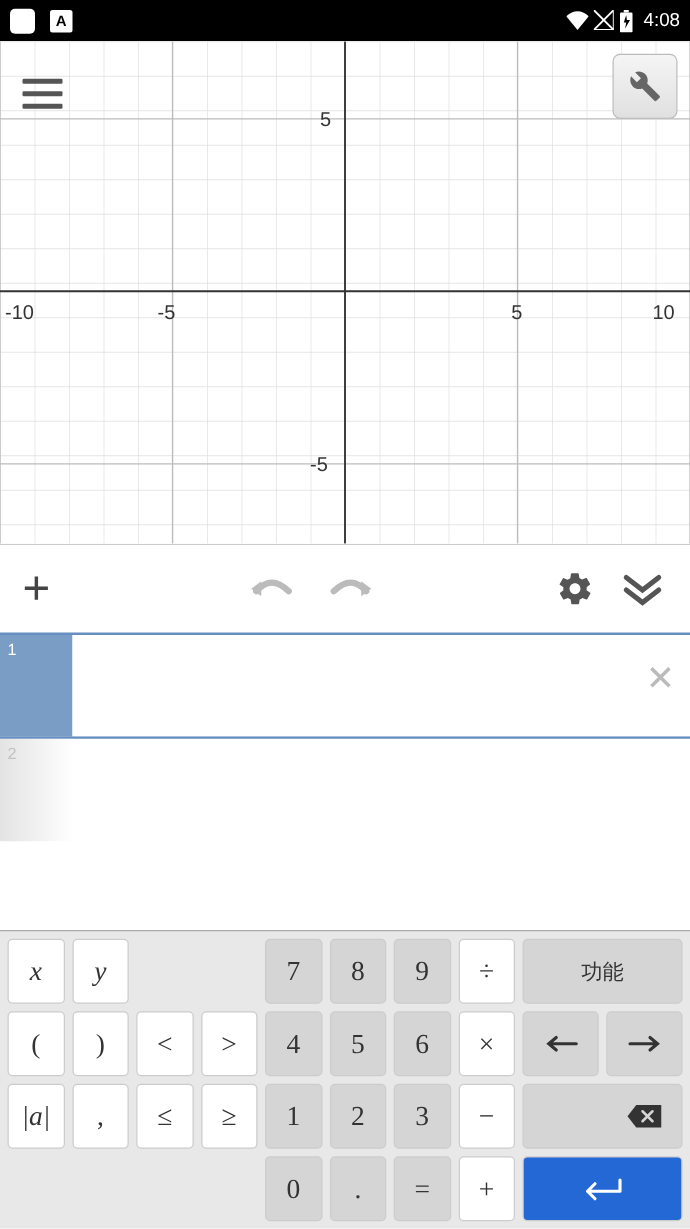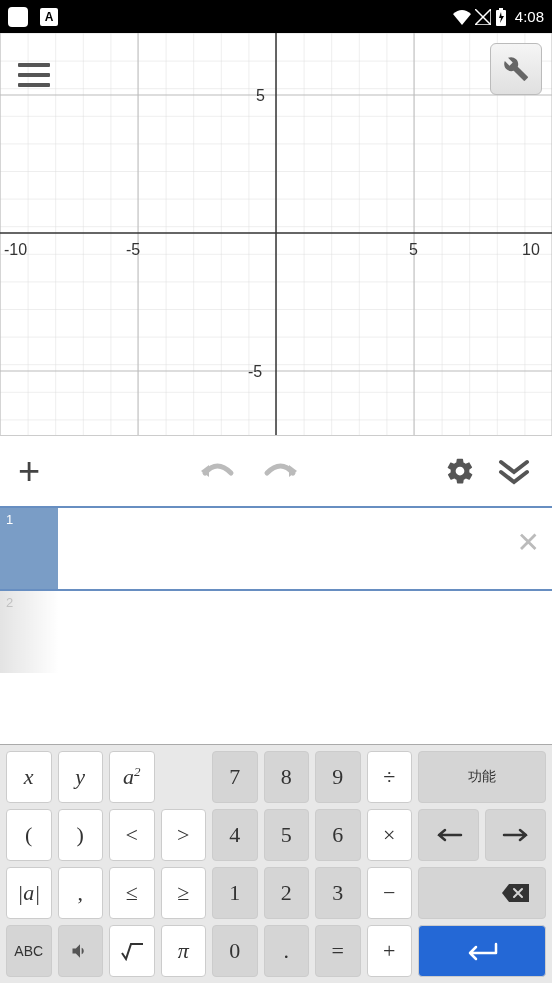--- a/index.html
+++ b/index.html
@@ -1,20 +1,20 @@
 <!DOCTYPE html>
 <html><head>
   <meta charset="utf-8">
   <style>
     * { margin: 0; padding: 0; box-sizing: border-box; user-select: none; }
     body { font-family: sans-serif; width: 552px; height: 983px; overflow: hidden; background: #fff; position: relative; }
     
     .status-bar { height: 33px; background: #000; display: flex; align-items: center; justify-content: space-between; padding: 0 8px; color: #fff; font-size: 15px; }
     .status-left { display: flex; gap: 12px; align-items: center; }
-    .status-right { display: flex; gap: 4px; align-items: center; }
+    .status-right { display: flex; gap: 4px; }
     .white-square { width: 20px; height: 20px; background: #fff; border-radius: 4px; }
     .status-a { width: 18px; height: 18px; background: #fff; color: #000; display: flex; align-items: center; justify-content: center; font-size: 12px; font-weight: bold; border-radius: 2px; }
     .status-time { font-weight: 500; margin-left: 4px; }
     
     .graph-area { height: 402px; position: relative; background: #fff; overflow: hidden; }
     .hamburger { position: absolute; top: 30px; left: 18px; width: 32px; height: 24px; display: flex; flex-direction: column; justify-content: space-between; z-index: 10; cursor: pointer; }
     .hamburger div { height: 4px; background: #555; border-radius: 1px; }
     .wrench-btn { position: absolute; top: 10px; right: 10px; width: 52px; height: 52px; background: linear-gradient(#f5f5f5, #e0e0e0); border: 1px solid #bbb; border-radius: 6px; display: flex; align-items: center; justify-content: center; z-index: 10; cursor: pointer; }
     
     .grid-svg { position: absolute; inset: 0; width: 100%; height: 100%; }
@@ -40,21 +40,21 @@
     .kcol { display: grid; gap: 6px; }
     .kcol.symbols { grid-template-rows: repeat(4, 52px); }
     .kcol.symbols .krow { display: grid; grid-template-columns: repeat(4, 1fr); gap: 6px; }
     .kcol.numbers { grid-template-rows: repeat(4, 52px); }
     .kcol.numbers .krow { display: grid; grid-template-columns: repeat(4, 1fr); gap: 6px; }
     .kcol.actions { grid-template-rows: repeat(4, 52px); }
     
     .key { background: #fff; border: 1px solid #ccc; border-radius: 4px; display: flex; align-items: center; justify-content: center; font-size: 22px; color: #333; cursor: pointer; font-family: 'Times New Roman', serif; }
     .key.gray { background: #d5d5d5; }
     .key.enter { background: #2468d6; color: #fff; }
-    .key.small { font-size: 14px; font-family: sans-serif; }
+    .key.small { font-size: 17px; font-family: sans-serif; }
     
     .arrows { display: grid; grid-template-columns: 1fr 1fr; gap: 6px; }
     .italic { font-style: italic; }
   </style>
 </head>
 <body>
 
 <div class="status-bar">
   <div class="status-left">
     <div class="white-square"></div>
@@ -146,49 +146,32 @@
   <div class="row2">
     <div class="row-num">2</div>
   </div>
 </div>
 
 <div class="keyboard">
   <div class="kcol symbols">
     <div class="krow">
       <div class="key italic">x</div>
       <div class="key italic">y</div>
-      <div class="key italic">
-          <span>a<sup style="font-size:13px">2</sup></span>
-        </div>
     </div>
     <div class="krow">
       <div class="key">(</div>
       <div class="key">)</div>
       <div class="key">&lt;</div>
       <div class="key">&gt;</div>
     </div>
     <div class="krow">
       <div class="key italic">|a|</div>
       <div class="key">,</div>
       <div class="key">≤</div>
       <div class="key">≥</div>
-    </div>
-    <div class="krow">
-      <div class="key gray small">ABC</div>
-      <div class="key gray">
-          <svg width="20" height="20" viewBox="0 0 24 24">
-            <path d="M3 9v6h4l5 5V4L7 9H3zm13.5 3c0-1.8-1-3.3-2.5-4v8c1.5-.7 2.5-2.2 2.5-4z" fill="#555"></path>
-          </svg>
-        </div>
-      <div class="key">
-          <svg width="24" height="20" viewBox="0 0 24 20">
-            <path d="M2 12 L6 18 L11 3 L23 3" stroke="#333" stroke-width="2" fill="none"></path>
-          </svg>
-        </div>
-      <div class="key italic">π</div>
     </div>
   </div>
 
   <div class="kcol numbers">
     <div class="krow">
       <div class="key gray">7</div>
       <div class="key gray">8</div>
       <div class="key gray">9</div>
       <div class="key">÷</div>
     </div>

